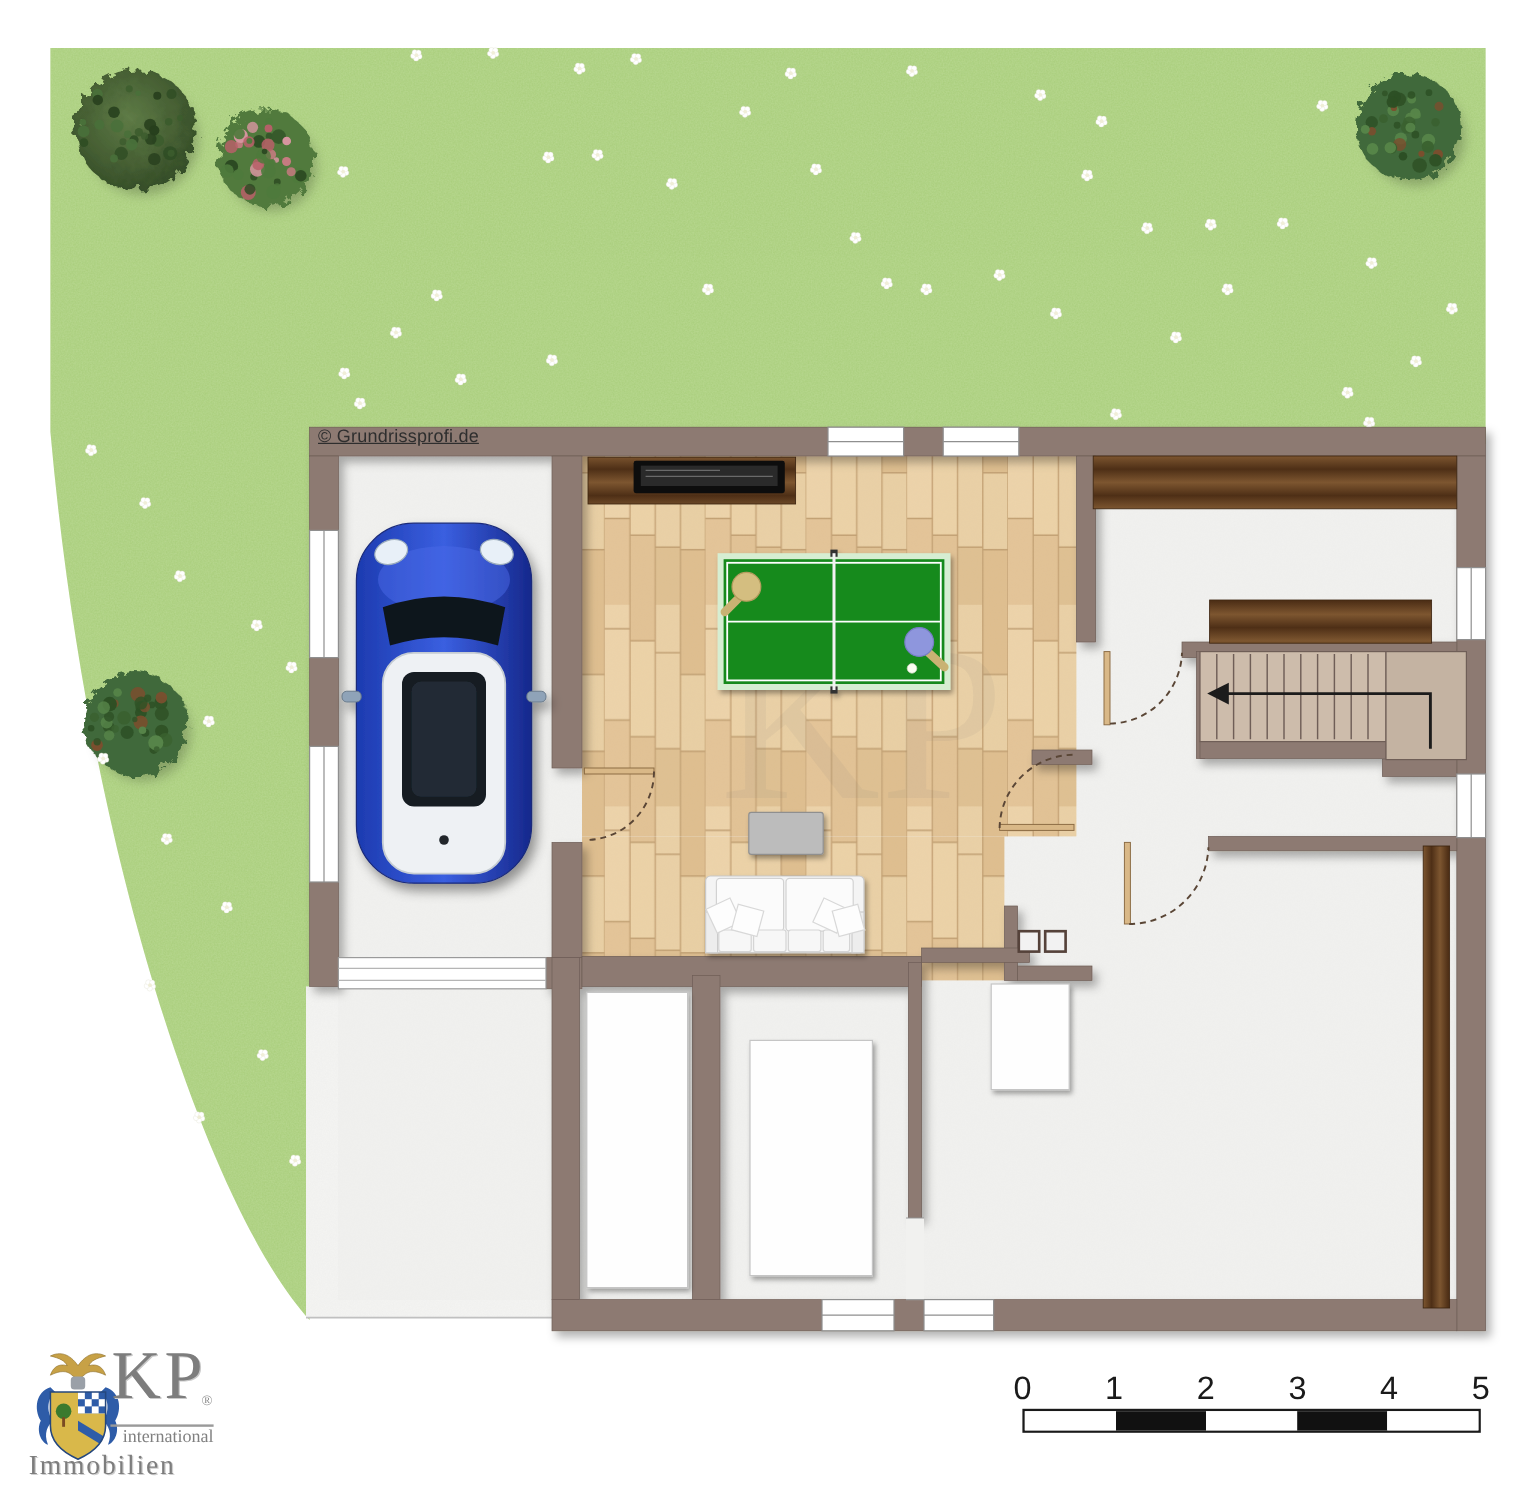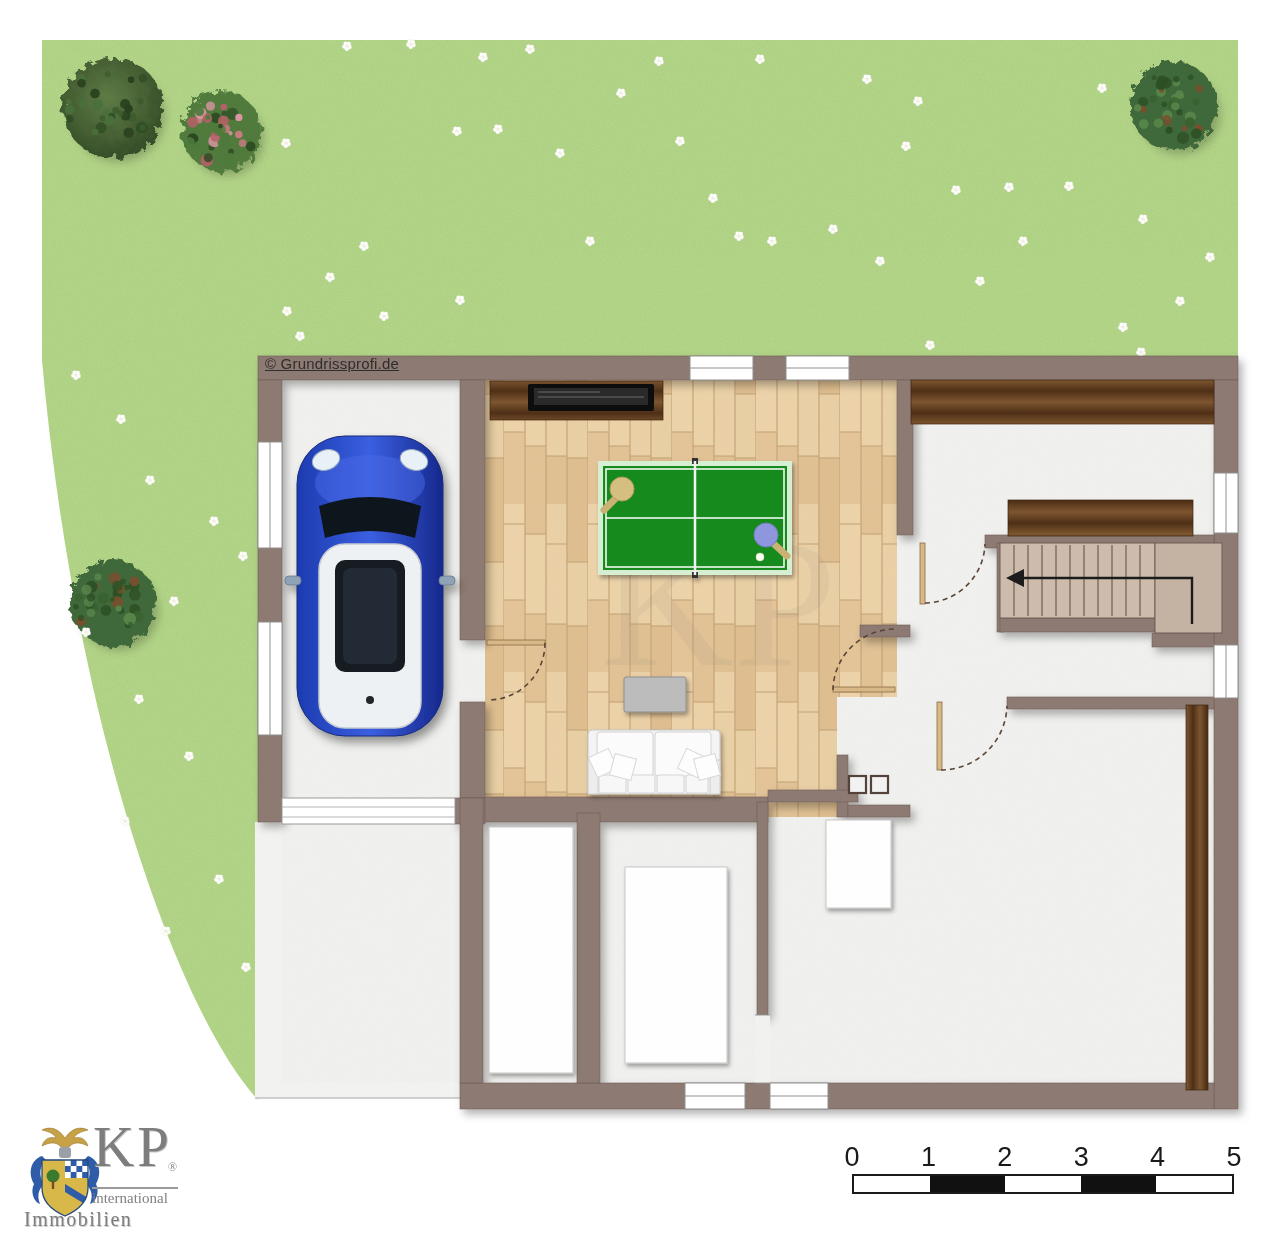--- a/index.html
+++ b/index.html
@@ -9,23 +9,23 @@
   .copyright{position:absolute;left:265px;top:355px;font-size:15px;color:#2e2e2e;
              letter-spacing:0.2px;z-index:5;text-decoration:underline;}
   
   .logo{position:absolute;left:0;top:1116px;width:260px;height:136px;z-index:5;
         font-family:"Liberation Serif",serif;color:#7f7f7f;}
   .logo .crest{position:absolute;left:28px;top:8px;}
   .logo .kp{position:absolute;left:93px;top:-2px;font-size:57px;letter-spacing:3px;
             color:#7d7d7d;text-shadow:1px 1px 0 #c9c9c9;}
   .logo .reg{position:absolute;left:168px;top:44px;font-size:12px;color:#8a8a8a;}
   .logo .rule{position:absolute;left:92px;top:71px;width:86px;height:2px;background:#9a9a9a;}
-  .logo .intl{position:absolute;left:92px;top:74px;width:86px;text-align:left;
+  .logo .intl{position:absolute;left:92px;top:74px;width:86px;text-align:right;
               font-size:15px;color:#808080;}
-  .logo .company{position:absolute;left:24px;top:92px;font-size:20px;letter-spacing:1.5px;
+  .logo .company{position:absolute;left:24px;top:92px;font-size:23px;letter-spacing:1.5px;
                  color:#7d7d7d;text-shadow:1px 1px 0 #cfcfcf;}
   
   .scalebar{position:absolute;left:852px;top:1142px;width:382px;z-index:5;}
   .scalebar .nums{position:relative;height:32px;}
   .scalebar .nums span{position:absolute;transform:translateX(-50%);font-size:27px;
                        color:#1a1a1a;font-family:"Liberation Sans",sans-serif;}
   .scalebar .bar{display:flex;height:16px;border:2px solid #1a1a1a;background:#fff;}
   .scalebar .bar div{flex:1;}
 </style>
 </head>

